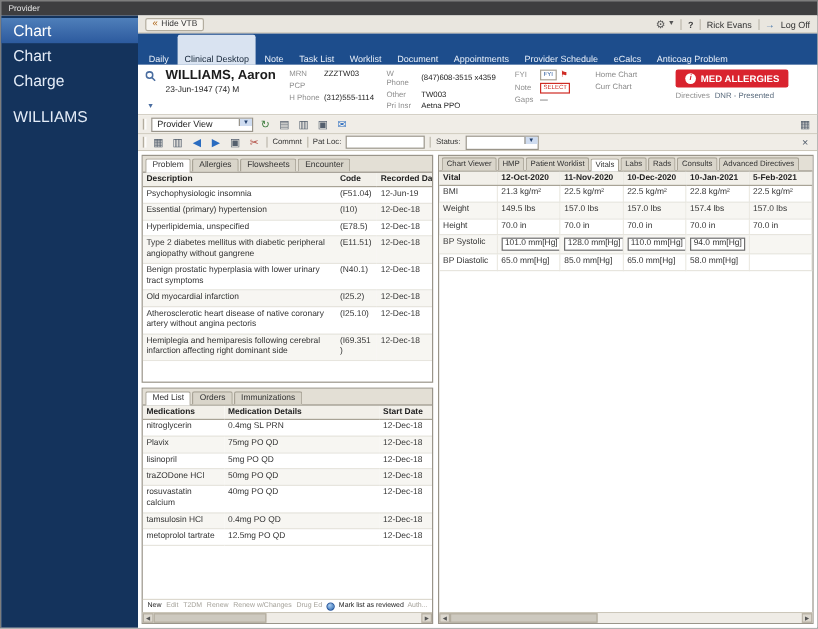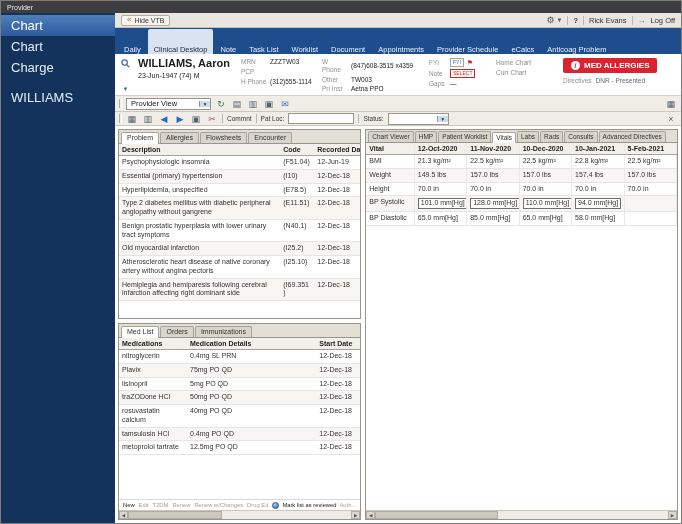--- a/index.html
+++ b/index.html
@@ -56,21 +56,21 @@
   .allergy-badge { background:#d9232e; color:#fff; font-weight:bold; font-size:8px; display:flex; align-items:flex-start; gap:4px; padding:3px 8px; border-radius:2px; cursor:pointer; }
   .info-circle { width:9px; height:9px; border-radius:50%; background:#fff; color:#d9232e; font-size:6.5px; font-weight:bold; display:flex; align-items:center; justify-content:center; font-style:italic; }
   .directives { display:flex; gap:4px; font-size:6.5px; margin-top:4px; }
   .directives .lbl { color:#8f8f8f; }
   .dir-val { color:#5a6b7d; cursor:pointer; }
 
   .toolbar { background:#f0ede7; border-bottom:1px solid #ccc7ba; display:flex; align-items:center; gap:4px; padding:0 4px; }
   .toolbar1 { flex:0 0 16px; }
   .toolbar2 { flex:0 0 14px; }
   .grip { width:3px; height:9px; border-left:1px solid #b3ad9f; border-right:1px solid #fff; }
-  .dropdown { background:#fff; border:1px solid #9a958a; height:12px; display:flex; align-items:center; cursor:pointer; }
+  .dropdown { background:#fff; border:1px solid #9a958a; height:12px; display:flex; align-items:flex-start; cursor:pointer; }
   .dd-text { padding:0 4px; font-size:7.5px; display:flex; align-items:center; min-width:72px; color:#222; }
   .dd-btn { width:11px; background:#cfdcf0; border-left:1px solid #9a958a; display:flex; align-items:center; justify-content:center; font-size:5px; color:#22406e; }
   .tb-icon { width:12px; height:12px; display:flex; align-items:center; justify-content:center; font-size:9px; color:#55606e; cursor:pointer; }
   .tb-icon.blue { color:#2a6cc0; }
   .tb-icon.green { color:#3d7d3d; }
   .tb-icon.red { color:#b0483e; }
   .tb-label { font-size:6.5px; color:#333; white-space:nowrap; }
   .tb-input { background:#fff; border:1px solid #9a958a; height:11px; width:66px; font-size:7px; padding:0 2px; font-family:"Liberation Sans",sans-serif; }
   .status-dd .dd-text { min-width:48px; }
 

